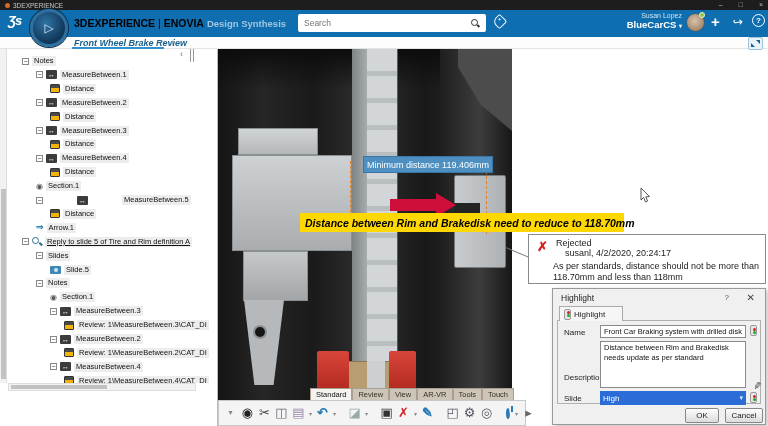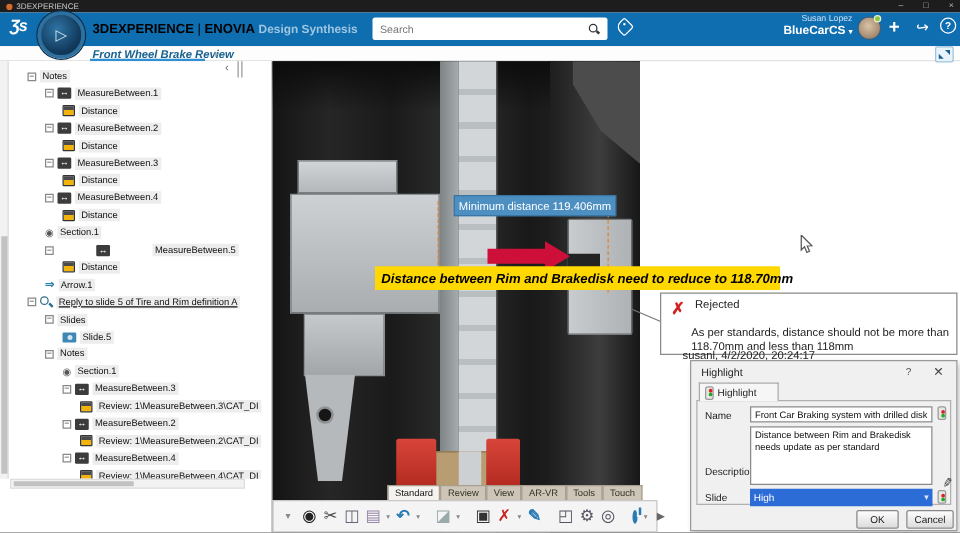--- a/index.html
+++ b/index.html
@@ -93,21 +93,21 @@
   .dashR{left:486px;top:161px;height:73px;border-left:1.5px dashed #e0832f;}
   .arrshaft{left:390px;top:199px;width:46px;height:12px;background:#ce0f3a;}
   .arrhead{left:436px;top:193px;width:0;height:0;border-left:20px solid #ce0f3a;border-top:12px solid transparent;border-bottom:12px solid transparent;}
   .tooltip{left:363px;top:156px;width:130px;height:17px;background:#4d8fc0;color:#fff;font-size:9px;display:flex;align-items:center;justify-content:center;border:1px solid #3a76a3;}
   .banner{left:300px;top:213px;width:324px;height:19px;background:#ffd800;color:#000;font-size:10.5px;font-weight:bold;font-style:italic;display:flex;align-items:center;padding-left:5px;white-space:nowrap;}
 
   
   .rejected{left:528px;top:234px;width:238px;height:50px;background:#fff;border:1px solid #8a8a8a;font-size:9px;color:#222;}
   .rejx{position:absolute;left:8px;top:4px;color:#d31f1f;font-size:13px;font-weight:bold;}
   .rejtitle{position:absolute;left:27px;top:3px;}
-  .rejmeta{position:absolute;left:17px;top:13px;margin-top:31px;}
+  .rejmeta{position:absolute;left:36px;top:13px;}
   .rejmsg{position:absolute;left:24px;top:26px;width:208px;line-height:1.25;}
   .rejline{left:505px;top:252px;width:25px;height:1px;background:#777;transform:rotate(23deg);}
 
   
   .dlg{left:552px;top:288px;width:214px;height:137px;background:#f0f0f0;border:1px solid #9a9a9a;box-shadow:2px 2px 5px rgba(0,0,0,.25);font-size:8px;color:#222;}
   .dlgtitle{position:absolute;left:8px;top:4px;font-size:8.5px;}
   .dlghelp{position:absolute;right:36px;top:4px;color:#555;}
   .dlgclose{position:absolute;right:10px;top:3px;color:#444;font-size:10px;}
   .dlgtab{position:absolute;left:6px;top:17px;width:64px;height:15px;background:#f6f6f6;border:1px solid #aaa;border-bottom:none;display:flex;align-items:center;gap:3px;padding-left:4px;z-index:2;}
   .dlgbody{position:absolute;left:4px;top:31px;width:204px;height:84px;border:1px solid #b0b0b0;background:#f0f0f0;}

